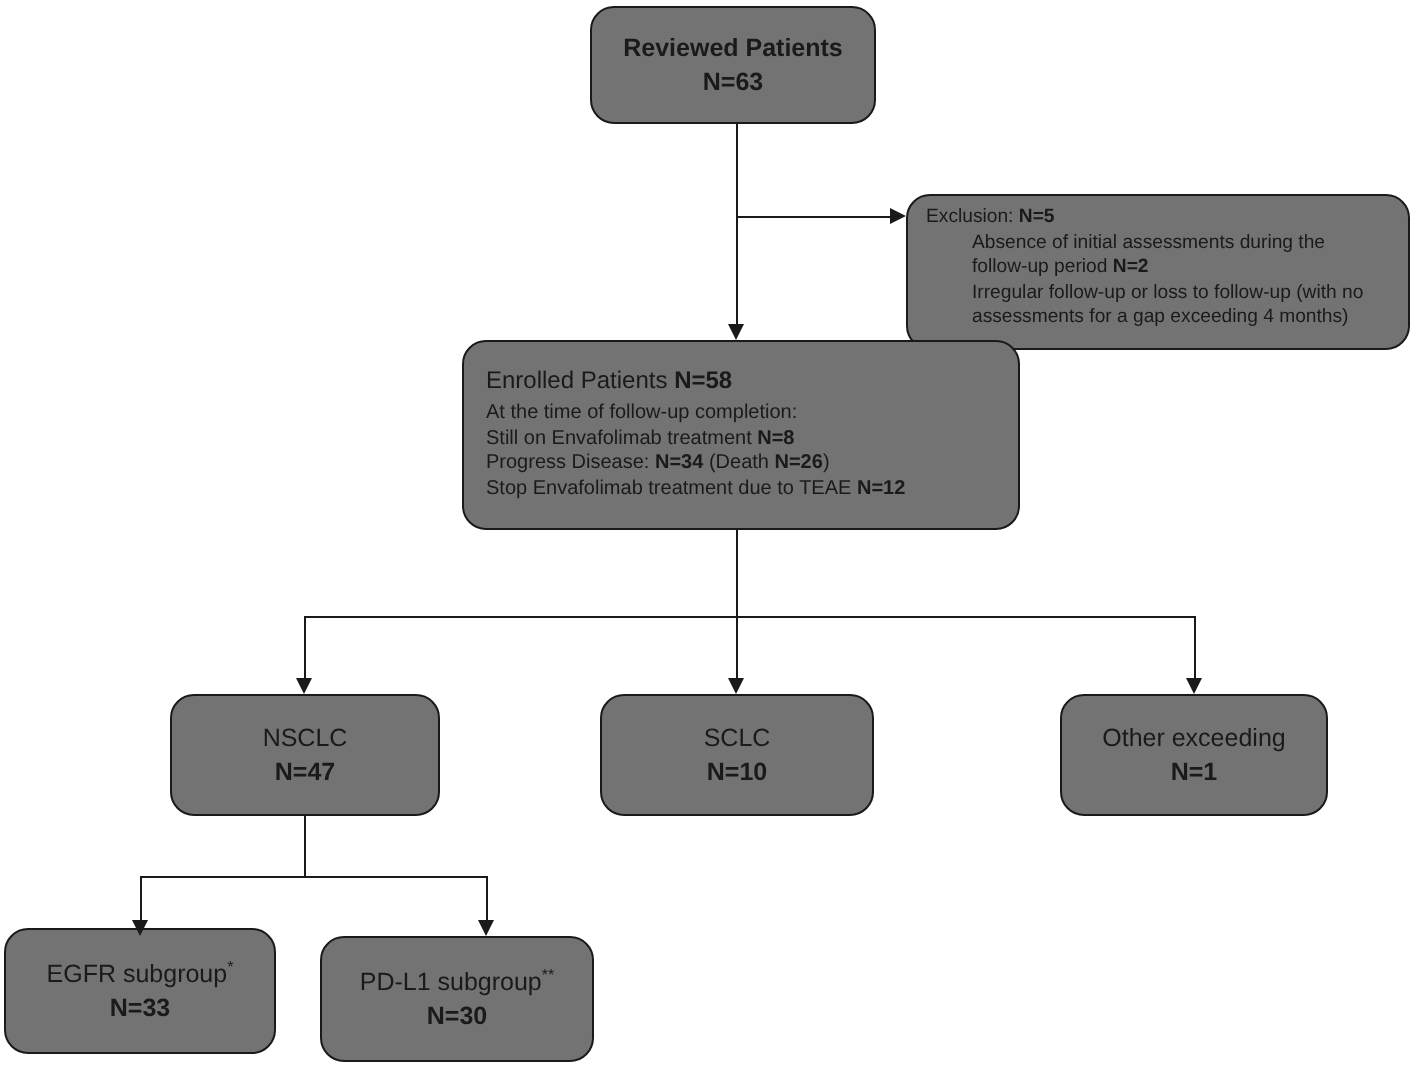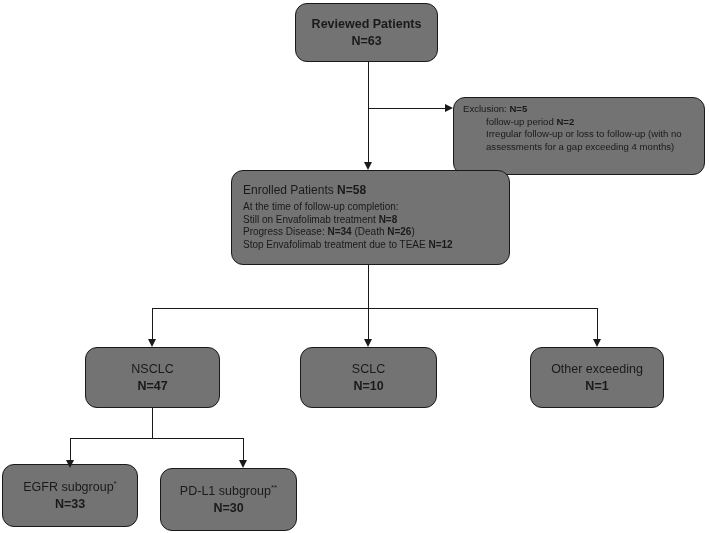--- a/index.html
+++ b/index.html
@@ -93,20 +93,21 @@
 
 <div id="canvas">
 
   <div class="node center" id="box-reviewed">
     <div>Reviewed Patients</div>
     <div class="nval">N=63</div>
   </div>
 
   <div class="node" id="box-exclusion">
     <div><span>Exclusion: </span><b>N=5</b></div>
+    <div class="indent">Absence of initial assessments during the</div>
     <div class="indent"><span>follow-up period </span><b>N=2</b></div>
     <div class="indent">Irregular follow-up or loss to follow-up (with no</div>
     <div class="indent">assessments for a gap exceeding 4 months)</div>
   </div>
 
   <div class="node" id="box-enrolled">
     <div class="title"><span>Enrolled Patients </span><b>N=58</b></div>
     <div>At the time of follow-up completion:</div>
     <div><span>Still on Envafolimab treatment </span><b>N=8</b></div>
     <div><span>Progress Disease: </span><b>N=34</b><span> (Death </span><b>N=26</b><span>)</span></div>

